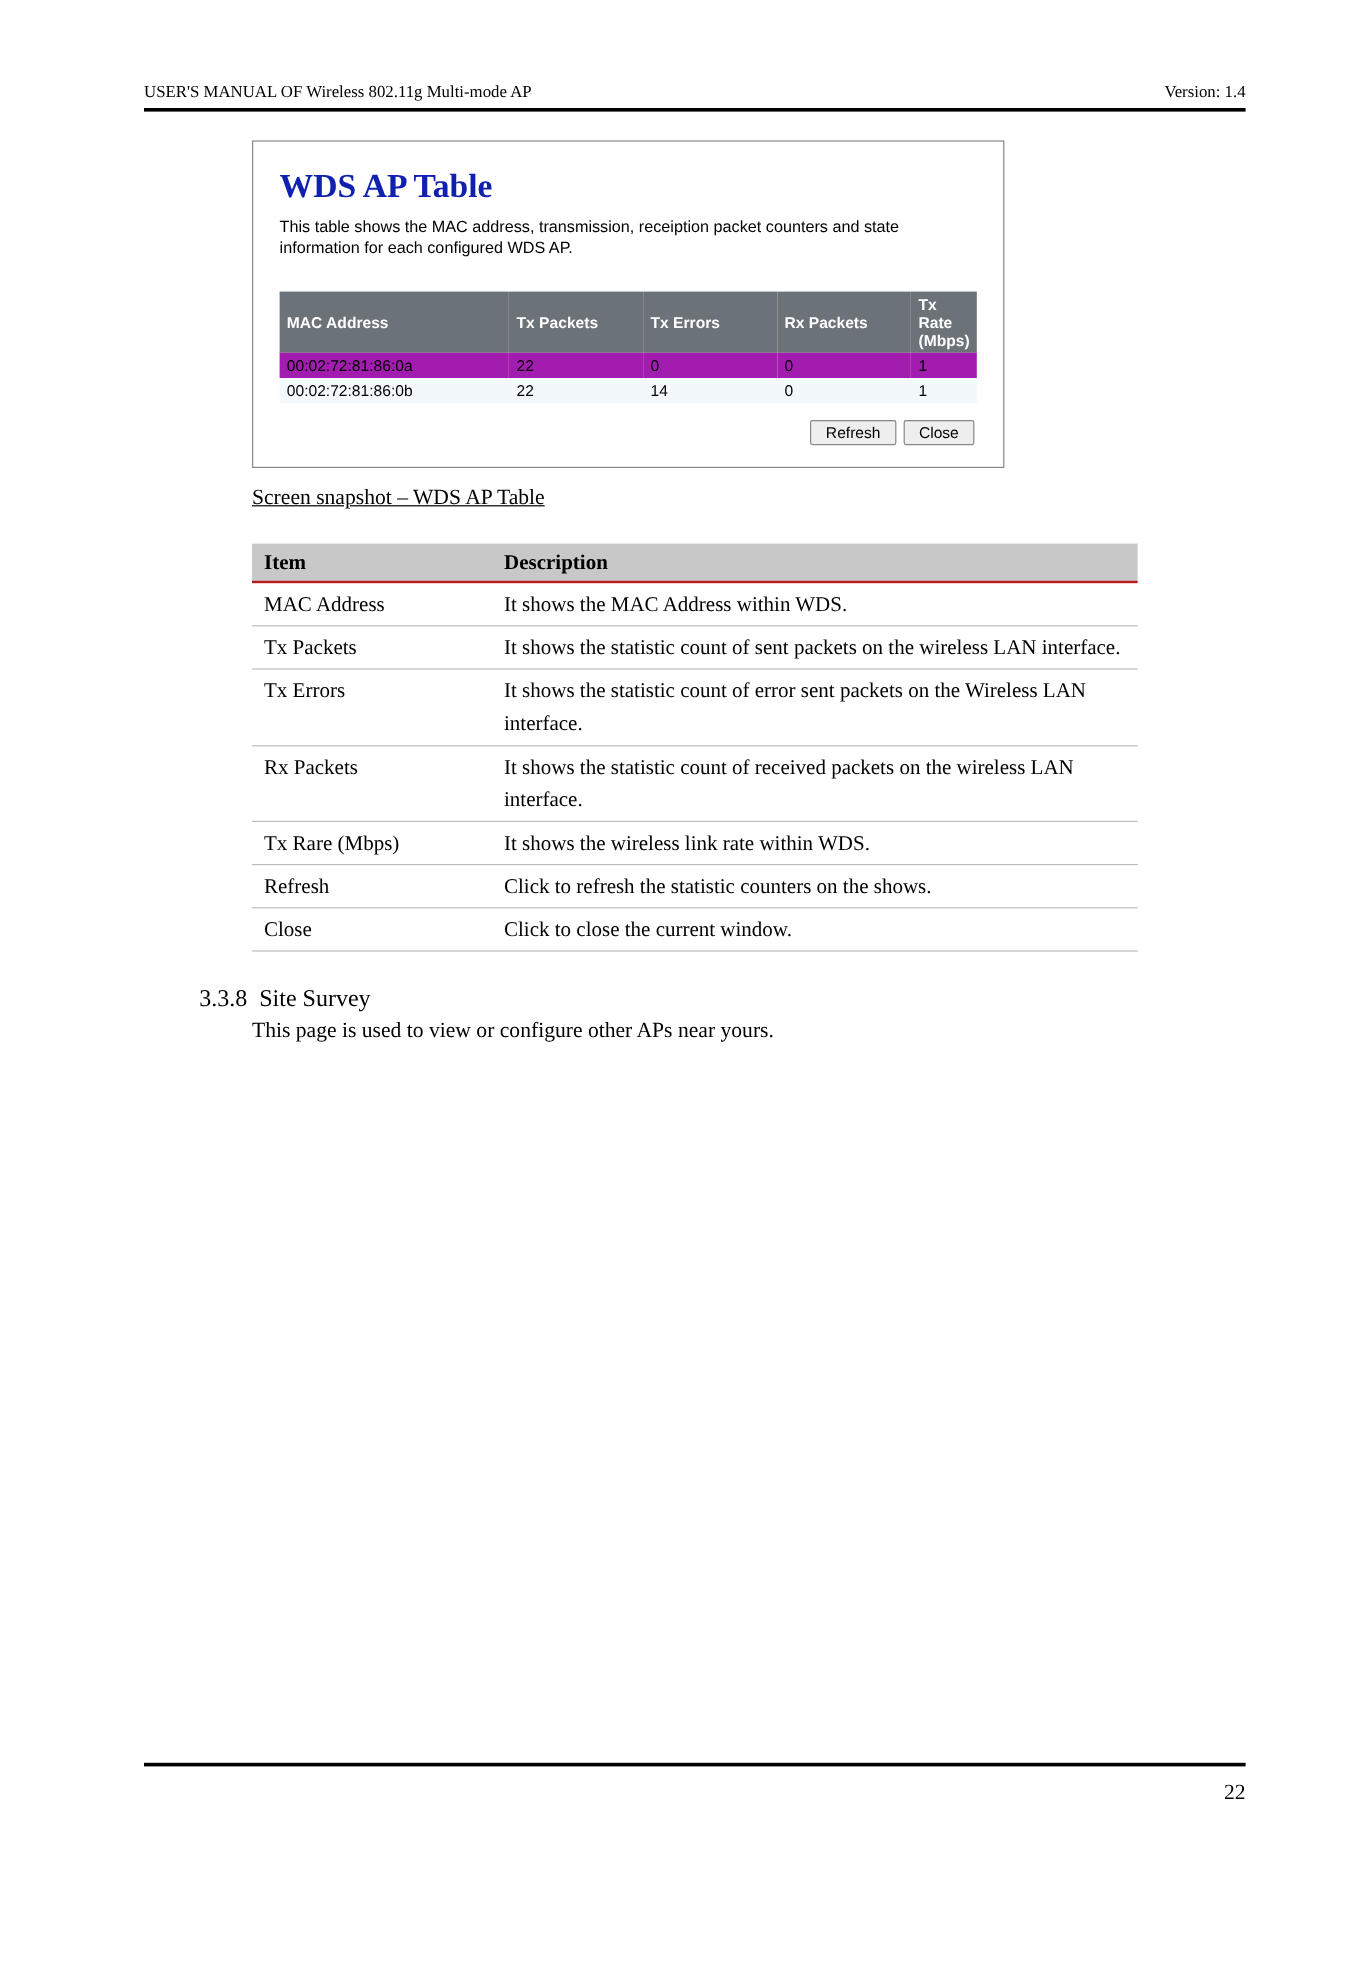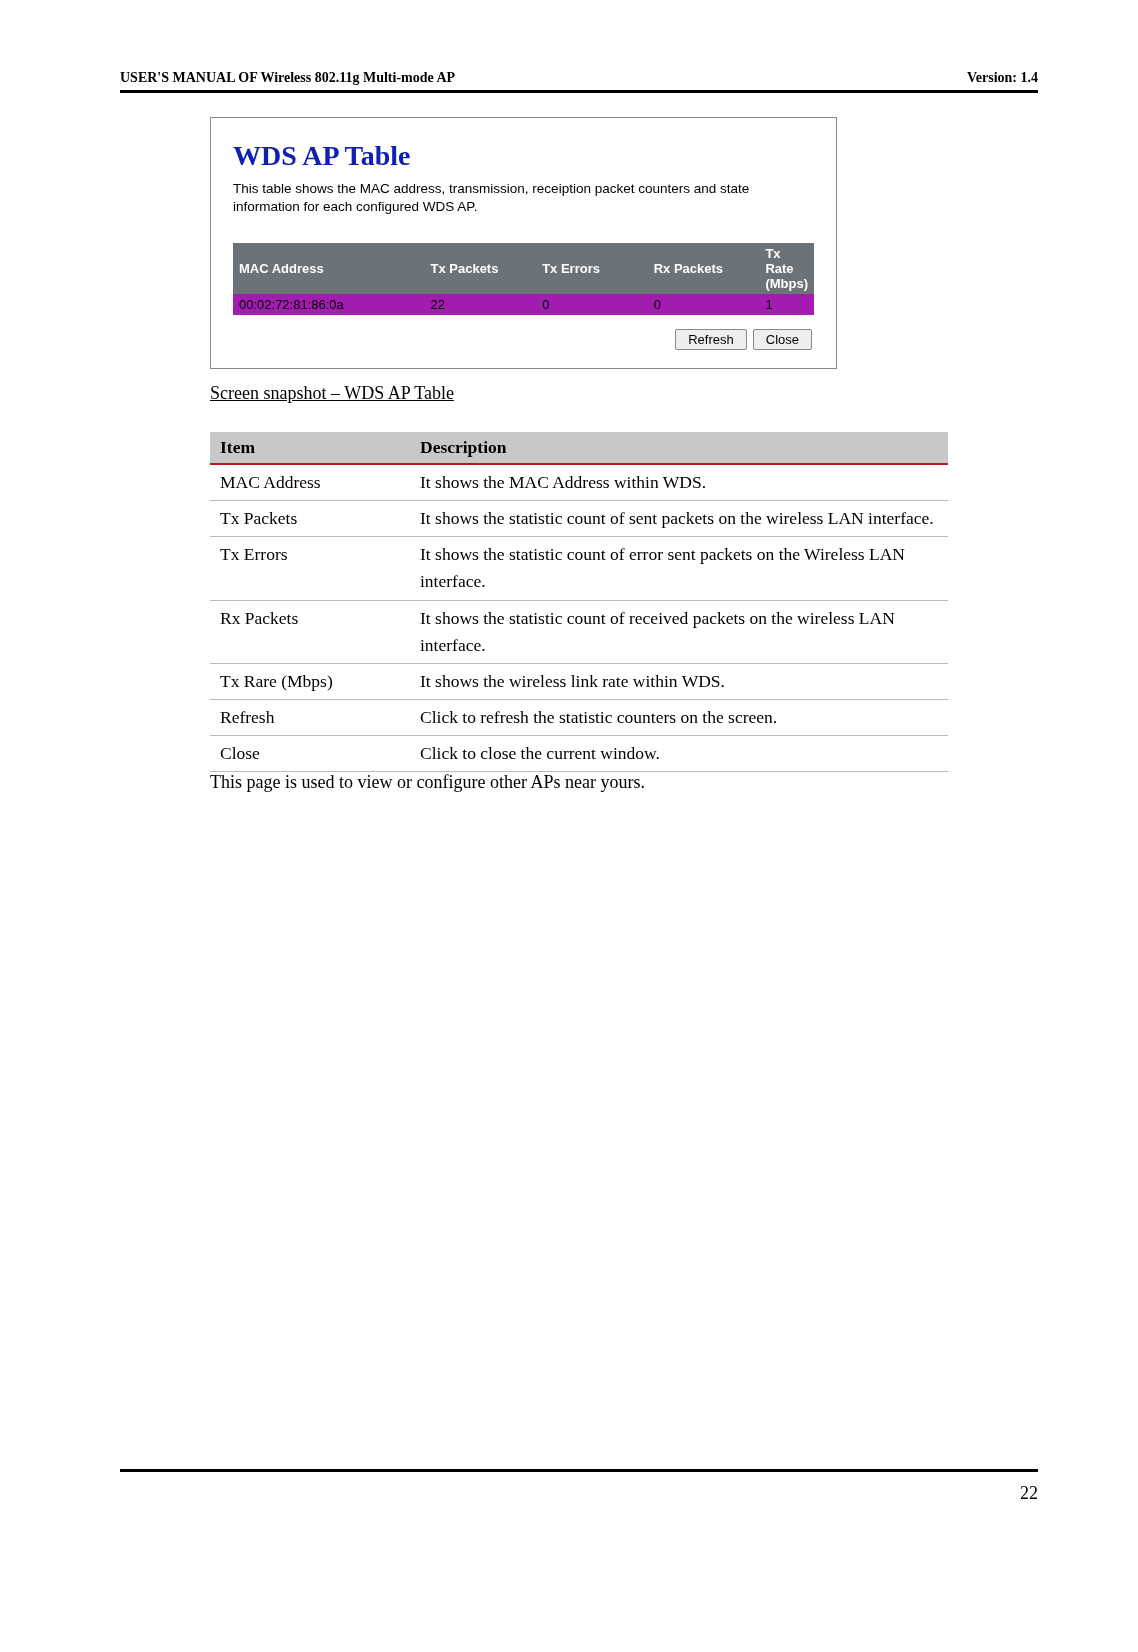--- a/index.html
+++ b/index.html
@@ -12,21 +12,21 @@
     .page {
       padding: 70px 100px 40px 120px;
       position: relative;
       min-height: 1540px;
       box-sizing: border-box;
     }
     .header-row {
       display: flex;
       justify-content: space-between;
       font-family: "Times New Roman", serif;
-      font-weight: bold;
+      font-weight: normal;
       font-size: 14px;
       margin-bottom: 4px;
     }
     .header-left { }
     .header-right { }
     .thick-rule {
       border-top: 3px solid #000;
       margin-bottom: 24px;
     }
     .content-indent {
@@ -168,20 +168,27 @@
           </tr>
         </thead>
         <tbody>
           <tr class="odd">
             <td>00:02:72:81:86:0a</td>
             <td>22</td>
             <td>0</td>
             <td>0</td>
             <td>1</td>
           </tr>
+          <tr class="even">
+            <td>00:02:72:81:86:0b</td>
+            <td>22</td>
+            <td>14</td>
+            <td>0</td>
+            <td>1</td>
+          </tr>
         </tbody>
       </table>
 
       <div class="btn-row">
         <span class="os-btn">Refresh</span>
         <span class="os-btn">Close</span>
       </div>
     </div>
 
     <div class="caption">Screen snapshot – WDS AP Table</div>
@@ -209,29 +216,33 @@
         <tr>
           <td class="item-col">Rx Packets</td>
           <td>It shows the statistic count of received packets on the wireless LAN interface.</td>
         </tr>
         <tr>
           <td class="item-col">Tx Rare (Mbps)</td>
           <td>It shows the wireless link rate within WDS.</td>
         </tr>
         <tr>
           <td class="item-col">Refresh</td>
-          <td>Click to refresh the statistic counters on the screen.</td>
+          <td>Click to refresh the statistic counters on the shows.</td>
         </tr>
         <tr>
           <td class="item-col">Close</td>
           <td>Click to close the current window.</td>
         </tr>
       </tbody>
     </table>
 
+    <div class="section-heading">
+      <span>3.3.8</span>&nbsp;
+      <span>Site Survey</span>
+    </div>
     <div class="section-body">This page is used to view or configure other APs near yours.</div>
 
   </div>
 
   <div class="footer-rule"></div>
   <div class="page-number">22</div>
 
 </div>
 
 </body></html>

